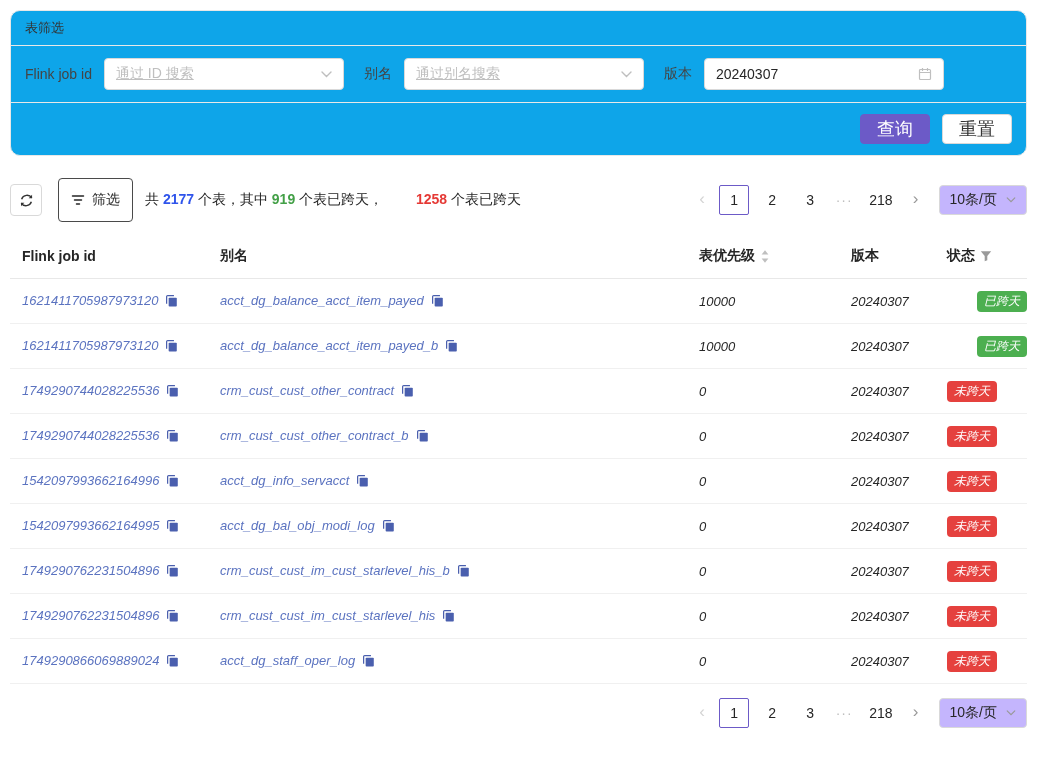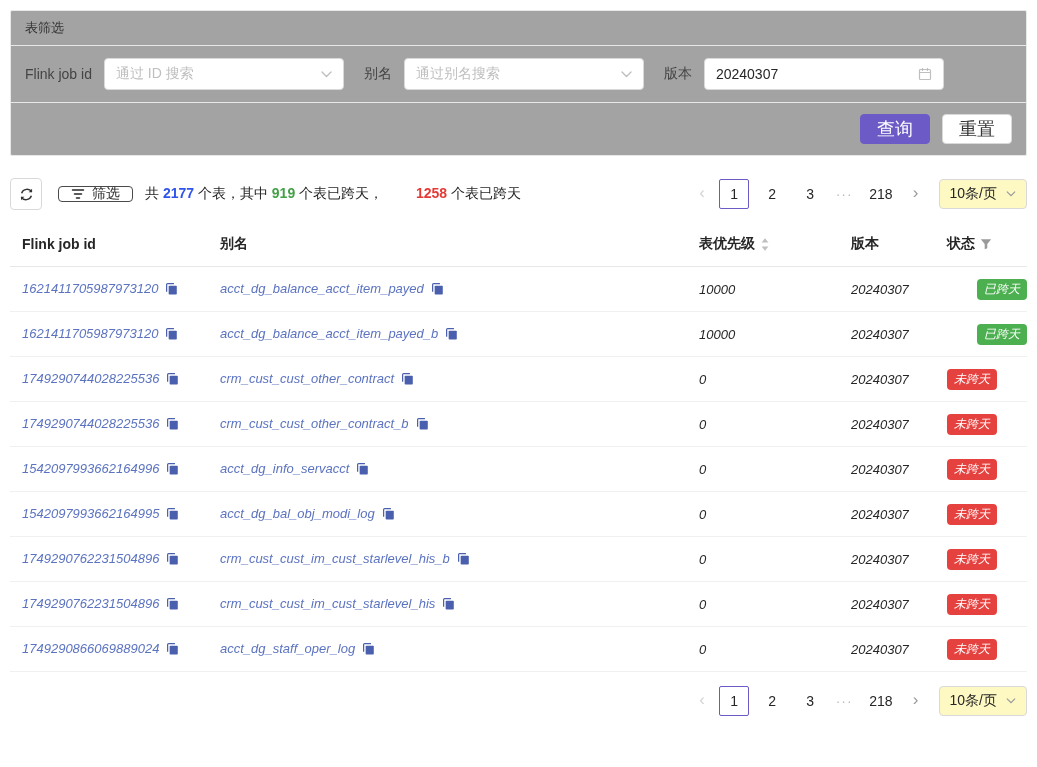--- a/index.html
+++ b/index.html
@@ -9,47 +9,47 @@
   }
   html,body { background:#fff; }
   body {
     width:1037px; height:767px; overflow:hidden;
     font-family:"Liberation Sans","DejaVu Sans",sans-serif;
     font-size:14px; color:#262626;
   }
   .page { padding:10px 10px 0 10px; }
 
   
-  .filter-panel { border:1px solid #e8e8e8; border-radius:2px; background:#a3a3a3; }
+  .filter-panel { border:1px solid #e8e8e8; border-radius:10px; background:#0ea5e9; }
   .panel-header { padding:8px 14px; border-bottom:1px solid #e8e8e8; font-size:13px; color:#333; }
   .panel-body { display:flex; align-items:center; padding:12px 14px; }
   .field { display:flex; align-items:center; margin-right:20px; }
   .field label { margin-right:12px; white-space:nowrap; color:#444; }
   .select, .date-input {
     width:240px; height:32px; border:1px solid #d9d9d9; border-radius:4px;
     display:flex; align-items:center; justify-content:space-between;
     padding:0 11px; background:#fff; cursor:pointer;
   }
-  .placeholder { color:#bfbfbf; overflow:hidden; white-space:nowrap; }
+  .placeholder { color:#bfbfbf; overflow:hidden; white-space:nowrap;text-decoration:underline; }
   .value { color:#262626; }
   .panel-footer { border-top:1px solid #e8e8e8; padding:11px 14px; display:flex; justify-content:flex-end; gap:12px; }
   .btn {
     height:30px; padding:0 16px; border:1px solid #d9d9d9; background:#fff;
     border-radius:4px; font-size:18px; color:#333; cursor:pointer; font-family:inherit;
   }
   .btn.primary { background:var(--primary); border-color:var(--primary); color:#fff; }
 
   
   .toolbar { display:flex; align-items:center; margin-top:22px; }
   .icon-btn {
     width:32px; height:32px; border:1px solid #d9d9d9; border-radius:4px; background:#fff;
     display:flex; align-items:center; justify-content:center; cursor:pointer; margin-right:16px;
   }
   .filter-btn {
-    height:16px; padding:0 12px; border:1px solid #4a4a4a; border-radius:4px; background:#fff;
+    height:44px; padding:0 12px; border:1px solid #4a4a4a; border-radius:4px; background:#fff;
     display:flex; align-items:center; gap:7px; font-size:14px; color:#262626; cursor:pointer; font-family:inherit;
     margin-right:12px;
   }
   .summary { white-space:nowrap; color:#262626; }
   .num { font-weight:600; }
   .num.blue { color:var(--blue); }
   .num.green { color:var(--green);margin-top:16px; }
   .num.red { color:var(--red);margin-left:29px; }
 
   
@@ -58,21 +58,21 @@
   .page-btn { width:26px; height:30px; line-height:28px; text-align:center; color:#999; font-size:17px; cursor:pointer; user-select:none; }
   .page-btn.disabled { color:#d4d4d4; cursor:default; }
   .page-item {
     min-width:30px; height:30px; line-height:28px; padding:0 5px; text-align:center;
     margin:0 4px; border:1px solid transparent; border-radius:2px; cursor:pointer; color:#262626;
     background:#fff;
   }
   .page-item.active { border-color:var(--primary); }
   .page-ellipsis { min-width:26px; text-align:center; color:#bfbfbf; letter-spacing:1px; margin:0 2px; cursor:pointer; }
   .size-select {
-    height:30px; border:1px solid #d9d9d9; border-radius:4px; background:#fef9c3;
+    height:30px; border:1px solid #d9d9d9; border-radius:4px; background:#c4b5fd;
     display:flex; align-items:center; gap:9px; padding:12px 10px; margin-left:10px; cursor:pointer;
   }
   .bottom-bar { display:flex; justify-content:flex-end; margin-top:14px; }
 
   
   table { width:100%; border-collapse:collapse; table-layout:fixed; margin-top:10px; }
   th {
     text-align:left; font-weight:700; color:#262626; padding:15px 12px 13px;
     border-bottom:1px solid #e8e8e8; font-size:14px; white-space:nowrap;
   }

